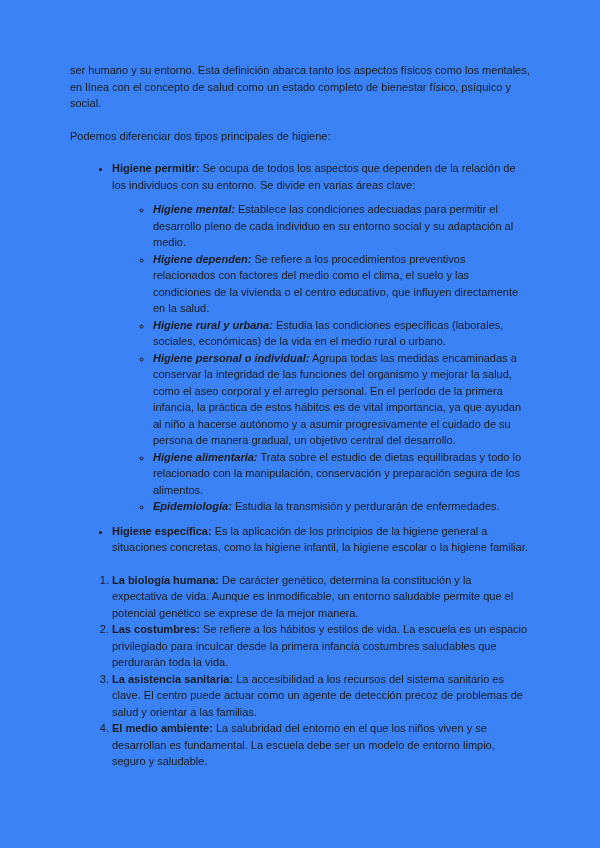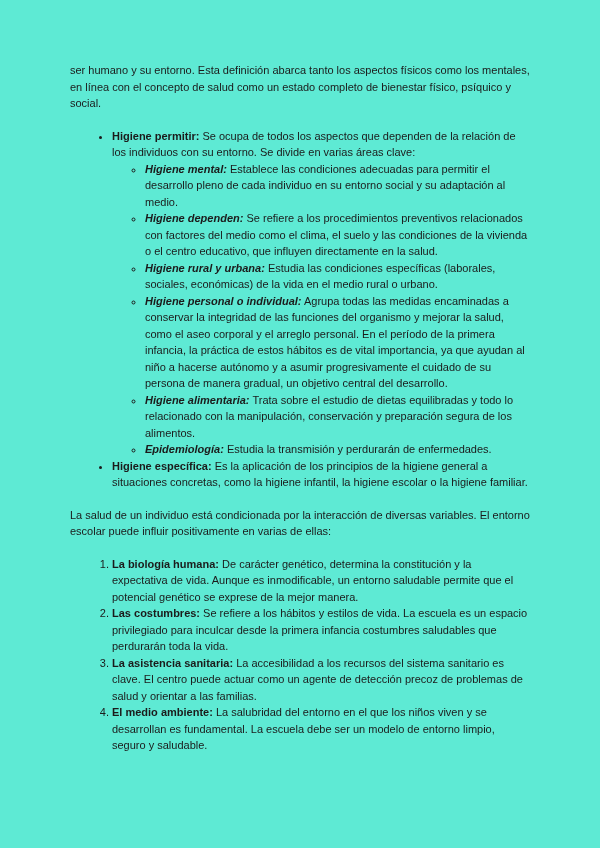--- a/index.html
+++ b/index.html
@@ -5,21 +5,21 @@
   html, body {
     margin: 0;
     padding: 0;
     background: #ffffff;
   }
   .page {
     position: relative;
     width: 600px;
     height: 848px;
     margin: 0 auto;
-    background: #5eead4;
+    background: #3b82f6;
     box-sizing: border-box;
     padding: 62px 70px 40px 70px;
     font-family: "Liberation Sans", "DejaVu Sans", sans-serif;
     font-size: 11px;
     line-height: 16.5px;
     color: #1b1b1b;
     overflow: hidden;
   }
   p {
     margin: 0 0 16px 0;
@@ -30,21 +30,21 @@
     font-weight: bold;
     color: #111111;
     margin: 20px 0 14px 0;
   }
   ul.top-list {
     margin: 0 0 16px 0;
     padding-left: 42px;
     list-style-type: disc;
   }
   ul.sub-list {
-    margin: 0;
+    margin: 8px;
     padding-left: 33px;
     list-style-type: circle;
   }
   ol.num-list {
     margin: 0 0 16px 0;
     padding-left: 42px;
     list-style-type: decimal;
   }
   li {
     margin: 0;
@@ -61,20 +61,21 @@
     font-style: italic;
   }
 </style>
 </head>
 <body>
 
 <div class="page">
 
   <p><span>ser humano y su entorno. Esta definición abarca tanto los aspectos físicos como los mentales, en línea con el concepto de salud como un estado completo de bienestar físico, psíquico y social.</span></p>
 
+  <p><span>Podemos diferenciar dos tipos principales de higiene:</span></p>
 
   <ul class="top-list">
     <li>
       <span class="b">Higiene permitir:</span>
       <span>Se ocupa de todos los aspectos que dependen de la relación de los individuos con su entorno. Se divide en varias áreas clave:</span>
       <ul class="sub-list">
         <li>
           <span class="bi">Higiene mental:</span>
           <span>Establece las condiciones adecuadas para permitir el desarrollo pleno de cada individuo en su entorno social y su adaptación al medio.</span>
         </li>
@@ -100,21 +101,20 @@
         </li>
       </ul>
     </li>
     <li>
       <span class="b">Higiene específica:</span>
       <span>Es la aplicación de los principios de la higiene general a situaciones concretas, como la higiene infantil, la higiene escolar o la higiene familiar.</span>
     </li>
   </ul>
 
 
-  <p><span>La salud de un individuo está condicionada por la interacción de diversas variables. El entorno escolar puede influir positivamente en varias de ellas:</span></p>
 
   <ol class="num-list">
     <li>
       <span class="b">La biología humana:</span>
       <span>De carácter genético, determina la constitución y la expectativa de vida. Aunque es inmodificable, un entorno saludable permite que el potencial genético se exprese de la mejor manera.</span>
     </li>
     <li>
       <span class="b">Las costumbres:</span>
       <span>Se refiere a los hábitos y estilos de vida. La escuela es un espacio privilegiado para inculcar desde la primera infancia costumbres saludables que perdurarán toda la vida.</span>
     </li>

